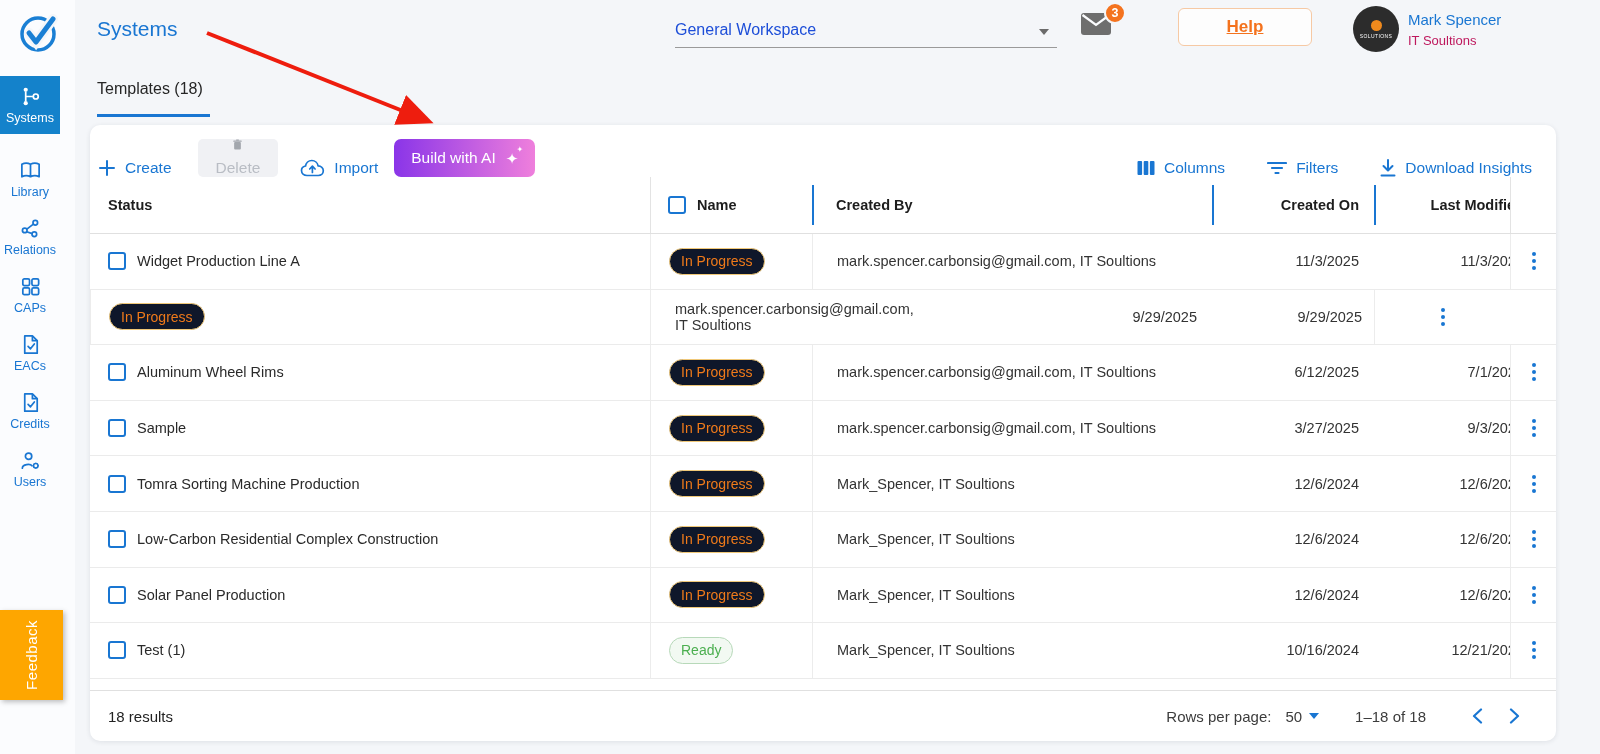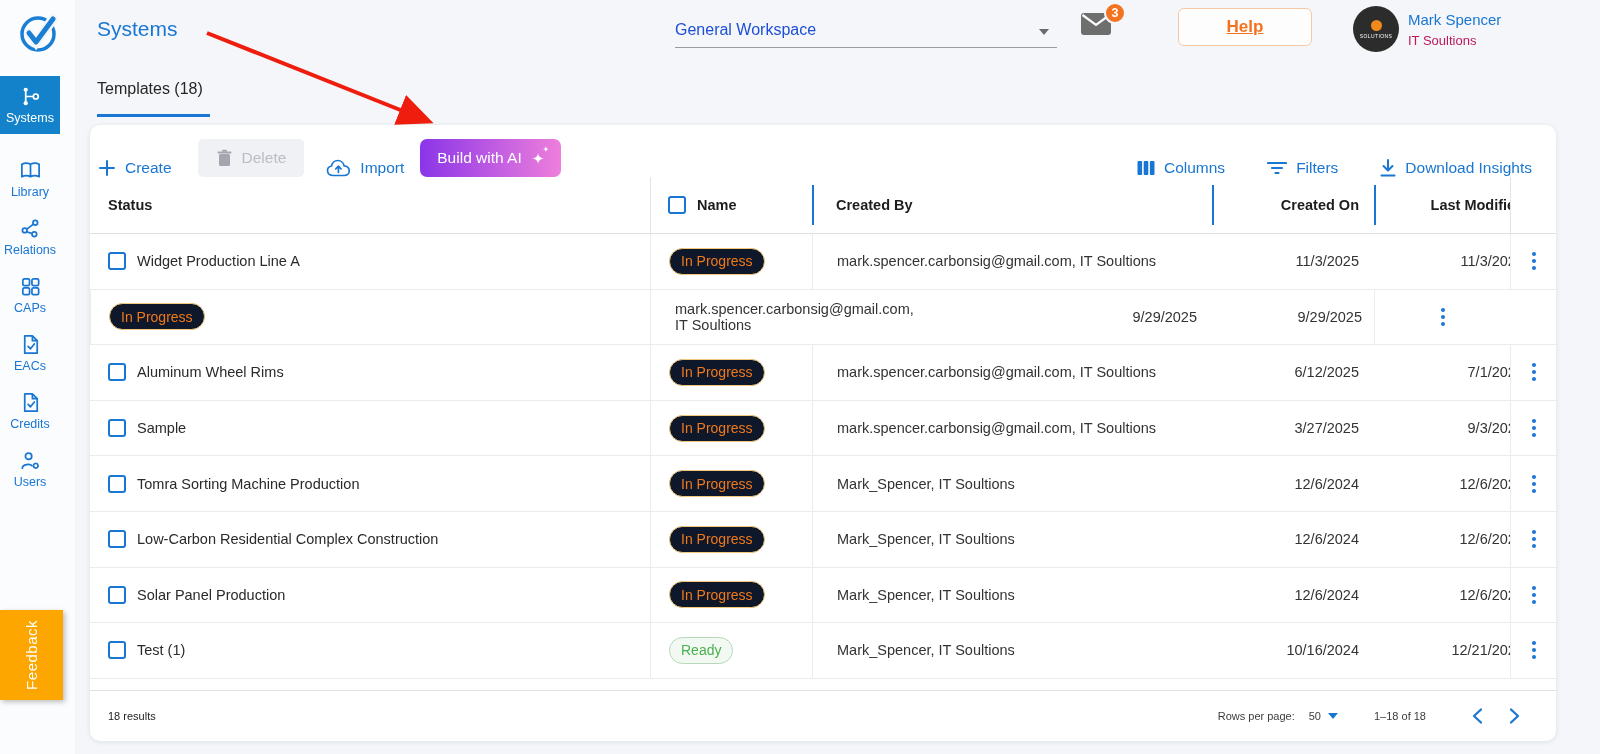--- a/index.html
+++ b/index.html
@@ -74,21 +74,21 @@
   .card {
     position:absolute; left:15px; top:125px; width:1466px; height:616px;
     background:#fff; border-radius:10px; box-shadow:0 1px 5px rgba(30,40,60,.10);
     overflow:hidden; display:flex; flex-direction:column;
   }
   .toolbar { height:52px; display:flex; align-items:flex-end; padding:0 24px 0 8px; flex:0 0 auto; }
   .tb-btn { display:flex; align-items:center; gap:9px; color:#1976d2; font-size:15.5px; cursor:pointer; background:none; border:none; font-family:inherit; }
   .tb-create { margin-right:26px; }
   .tb-delete {
     background:#f0f1f4; border-radius:5px; height:38px; padding:0 18px;
-    color:#b9bdc4; margin-right:22px; cursor:default;
+    color:#b9bdc4; margin-right:22px; cursor:default;flex-direction:column;
   }
   .tb-import { margin-right:16px; }
   .ai-btn {
     height:38px; padding:0 17px; border:none; border-radius:7px;
     background:linear-gradient(90deg,#8a35e8,#ef7fdc);
     color:#fff; font-size:15.5px; font-family:inherit;
     display:flex; align-items:center; gap:10px; cursor:pointer;
   }
   .ai-sparkle { position:relative; font-size:15px; line-height:1; }
   .ai-sparkle .s2 { position:absolute; font-size:8px; right:-5px; top:-5px; }
@@ -123,21 +123,21 @@
     display:inline-flex; align-items:center; justify-content:center;
     height:27px; padding:0 11px; border-radius:14px; font-size:14px; white-space:nowrap;
   }
   .badge.progress { color:#ef7a1a; background:#0f172a; border:1px solid #f0c878; }
   .badge.ready { color:#4caf50; background:#f2f9f2; border:1px solid #b7d9b9; }
   .kebab { display:flex; flex-direction:column; gap:3px; align-items:center; }
   .kebab i { width:4px; height:4px; border-radius:50%; background:#1976d2; }
   
   .tfoot {
     flex:0 0 auto; height:51px; border-top:1px solid #e0e0e0;
-    display:flex; align-items:center; font-size:11px; color:#222;
+    display:flex; align-items:center; font-size:15px; color:#222;
     padding:0 30px 0 18px;
   }
   .tfoot .f-right { margin-left:auto; display:flex; align-items:center; gap:14px; color:#3c3c3c; }
   .rpp-select { display:flex; align-items:center; gap:7px; cursor:pointer; }
   .rpp-select .caret-down { border-top-color:#1976d2; }
   .f-range { margin-left:22px; margin-right:26px; }
   .pg-btn { background:none; border:none; cursor:pointer; padding:0 6px; }
   
   .arrow-overlay { position:absolute; left:0; top:0; width:1600px; height:754px; pointer-events:none; z-index:50; }
   svg.ic { display:block; }

